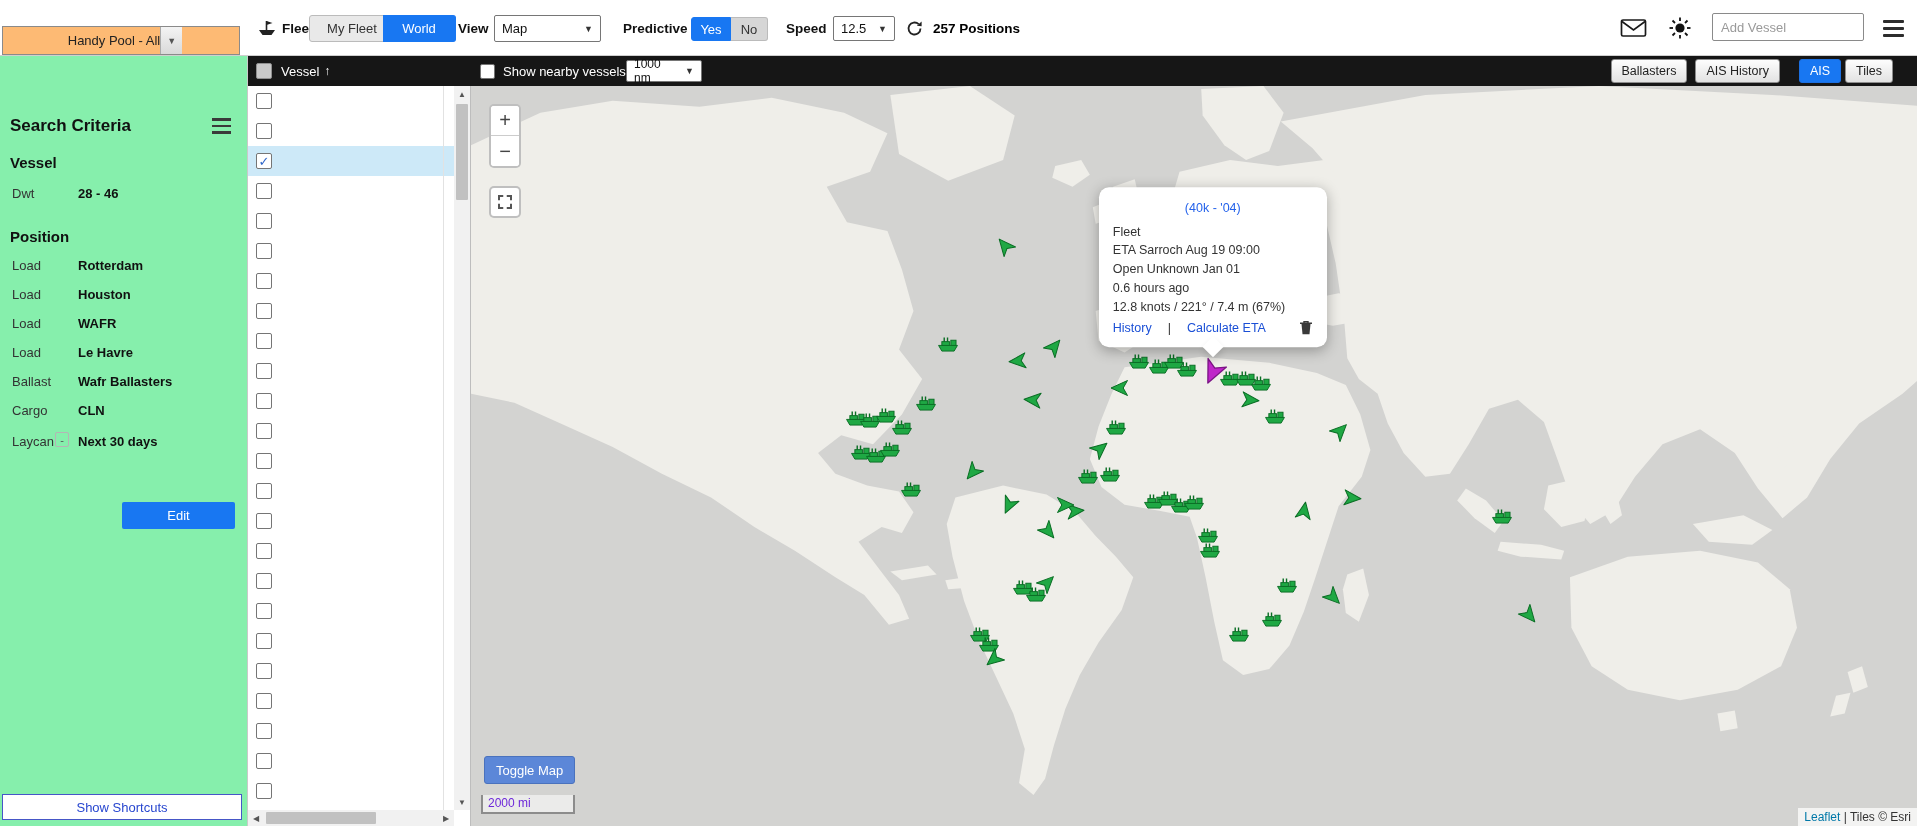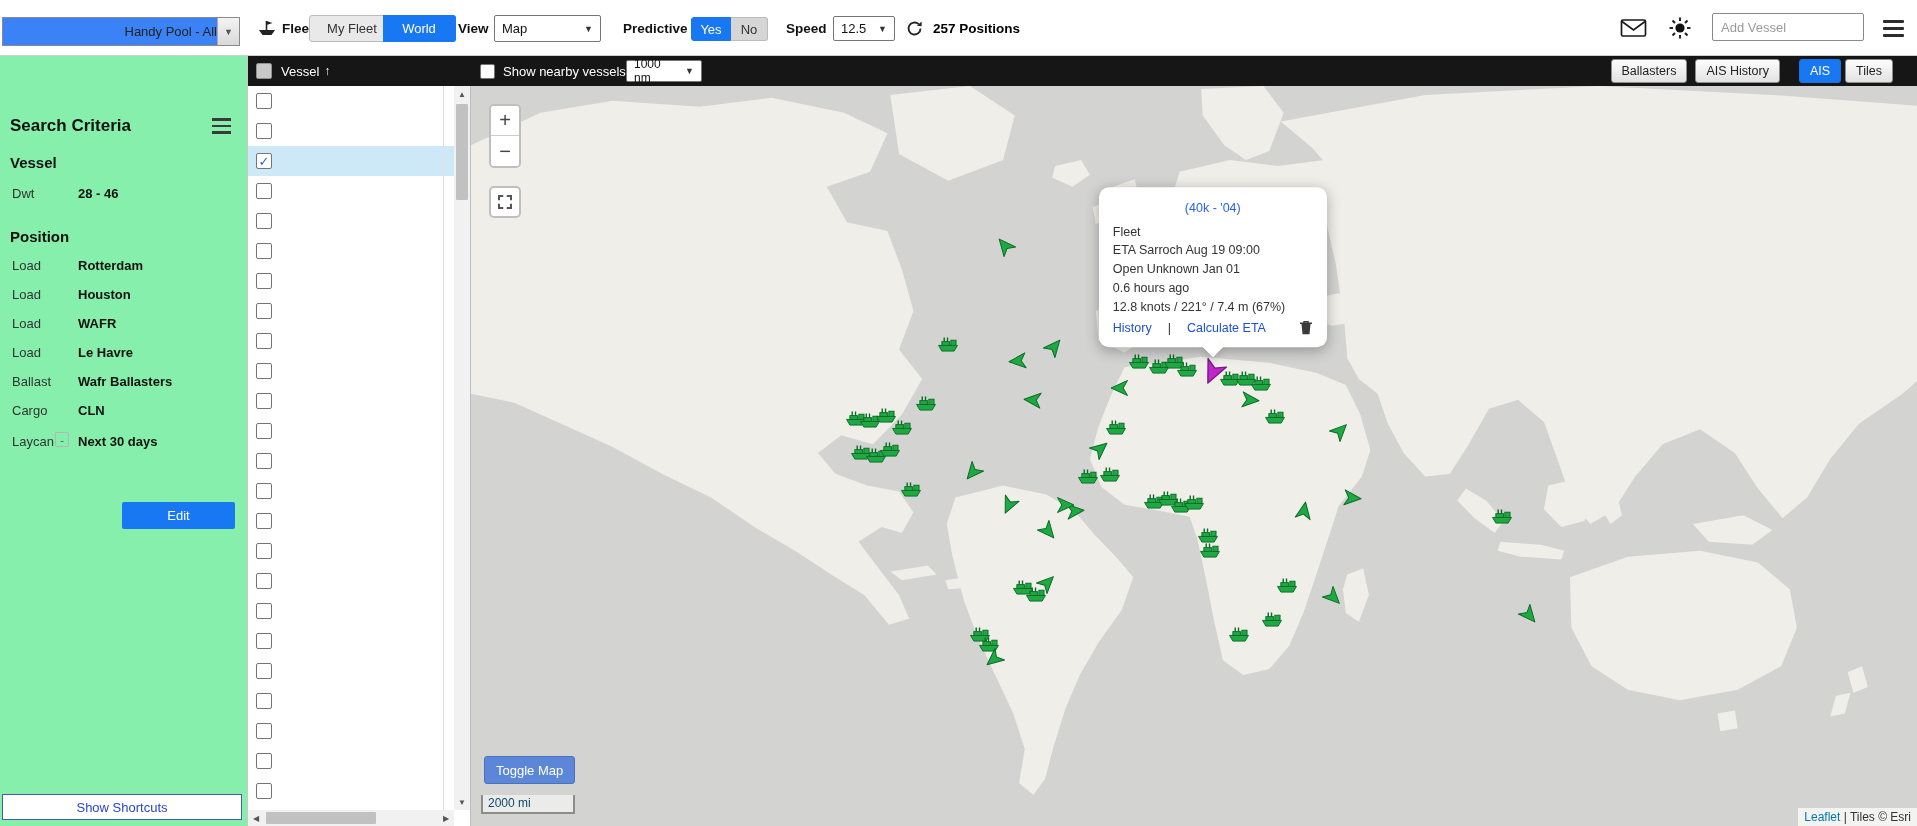--- a/index.html
+++ b/index.html
@@ -4,21 +4,21 @@
 <style>
   * { margin:0; padding:0; box-sizing:border-box; }
   html,body { width:1917px; height:826px; overflow:hidden; font-family:"Liberation Sans","DejaVu Sans",sans-serif; background:#fff; }
   .app { position:relative; width:1917px; height:826px; }
 
   
   .topbar { position:absolute; left:0; top:0; width:1917px; height:56px; background:#fff; border-bottom:1px solid #cfcfcf; z-index:30; }
   .tb-item { position:absolute; top:0; height:56px; display:flex; align-items:center; }
   .tb-label { font-size:13.5px; color:#111; font-weight:600; }
   .tb-bold { font-size:13.5px; color:#000; font-weight:bold; }
-  .pool-select { position:absolute; left:2px; top:17px; width:238px; height:29px; border:1px solid #8a8a8a; background:#3b82f6; display:flex; align-items:center; justify-content:flex-end; font-size:13px; color:#222; padding-left:8px; cursor:default; }
+  .pool-select { position:absolute; left:2px; top:26px; width:238px; height:29px; border:1px solid #8a8a8a; background:#fdba74; display:flex; align-items:center; justify-content:center; font-size:13px; color:#222; padding-left:8px; cursor:default; }
   .pool-select .sel-btn { width:22px; height:100%; background:linear-gradient(#f4f4f4,#d9d9d9); border-left:1px solid #aaa; display:flex; align-items:center; justify-content:center; font-size:9px; color:#555; }
   .seg-btn { position:absolute; top:15px; height:27px; border:1px solid #bbb; background:#e9e9e9; color:#333; font-size:13px; display:flex; align-items:center; justify-content:center; cursor:pointer; }
   .seg-btn.left { border-radius:3px 0 0 3px; }
   .seg-btn.right { border-radius:0 3px 3px 0; border-left:none; }
   .seg-btn.active { background:var(--accent,#1877f2); border-color:var(--accent,#1877f2); color:#fff; }
   .select { border:1px solid #767676; border-radius:2px; background:#fff; display:flex; align-items:center; justify-content:space-between; font-size:13px; color:#111; padding:0 7px; cursor:default; }
   .select .caret { font-size:9px; color:#333; margin-left:8px; }
   .text-input { border:1px solid #8a8a8a; border-radius:2px; font-size:13px; padding:0 8px; color:#222; font-family:inherit; }
   .text-input::placeholder { color:#9a9a9a; }
   .burger { display:flex; flex-direction:column; gap:4px; cursor:pointer; }
@@ -72,21 +72,21 @@
   .marker-layer { position:absolute; inset:0; }
   .marker { position:absolute; transform:translate(-50%,-50%); cursor:pointer; }
   .marker svg { display:block; }
 
   .zoom-ctl { position:absolute; left:18px; top:18px; width:32px; border:2px solid rgba(0,0,0,0.25); border-radius:5px; overflow:hidden; background:#fff; z-index:10; }
   .zoom-ctl .zbtn { height:30px; display:flex; align-items:center; justify-content:center; font-size:20px; color:#444; cursor:pointer; background:#fff; }
   .zoom-ctl .zbtn:first-child { border-bottom:1px solid #ccc; }
   .fs-ctl { position:absolute; left:18px; top:100px; width:32px; height:32px; border:2px solid rgba(0,0,0,0.25); border-radius:5px; background:#fff; display:flex; align-items:center; justify-content:center; cursor:pointer; z-index:10; }
   .fs-icon { width:14px; height:14px; border:2px dashed #555; }
   .toggle-map { position:absolute; left:13px; bottom:42px; height:28px; padding:0 11px; background:var(--toggle-map,#5c87d8); color:#fff; border:1px solid #4a72bd; border-radius:3px; font-size:13px; font-family:inherit; cursor:pointer; z-index:10; }
-  .scale-ctl { position:absolute; left:10px; bottom:12px; width:94px; height:19px; background:rgba(255,255,255,0.55); border:2px solid #8c8c8c; border-top:none; font-size:12px; color:#0c4a6e; padding:1px 5px; z-index:10; }
+  .scale-ctl { position:absolute; left:10px; bottom:12px; width:94px; height:19px; background:rgba(255,255,255,0.55); border:2px solid #8c8c8c; border-top:none; font-size:12px; color:#6d28d9; padding:1px 5px; z-index:10; }
   .attribution { position:absolute; right:0; bottom:0; background:rgba(255,255,255,0.72); font-size:12px; color:#333; padding:2px 6px; z-index:10; }
   .attribution a { color:#0078a8; text-decoration:none; cursor:pointer; }
 
   
   .popup { position:absolute; left:51.3%; top:38.6%; transform:translate(-50%,calc(-100% - 24px)); width:228px; background:#fff; border-radius:10px; box-shadow:0 3px 14px rgba(0,0,0,0.3); padding:11px 14px 12px 14px; z-index:15; }
   .popup::after { content:""; position:absolute; left:50%; bottom:-7px; width:15px; height:15px; background:#fff; transform:translateX(-50%) rotate(45deg); box-shadow:3px 3px 6px rgba(0,0,0,0.12); }
   .popup-title { text-align:center; margin-bottom:7px; }
   .popup-title a { color:#2563eb; font-size:12.5px; text-decoration:none; cursor:pointer; }
   .popup-line { font-size:12.5px; color:#333; line-height:1.5; }
   .popup-links { margin-top:4px; font-size:12.5px; display:flex; align-items:center; gap:16px; }

